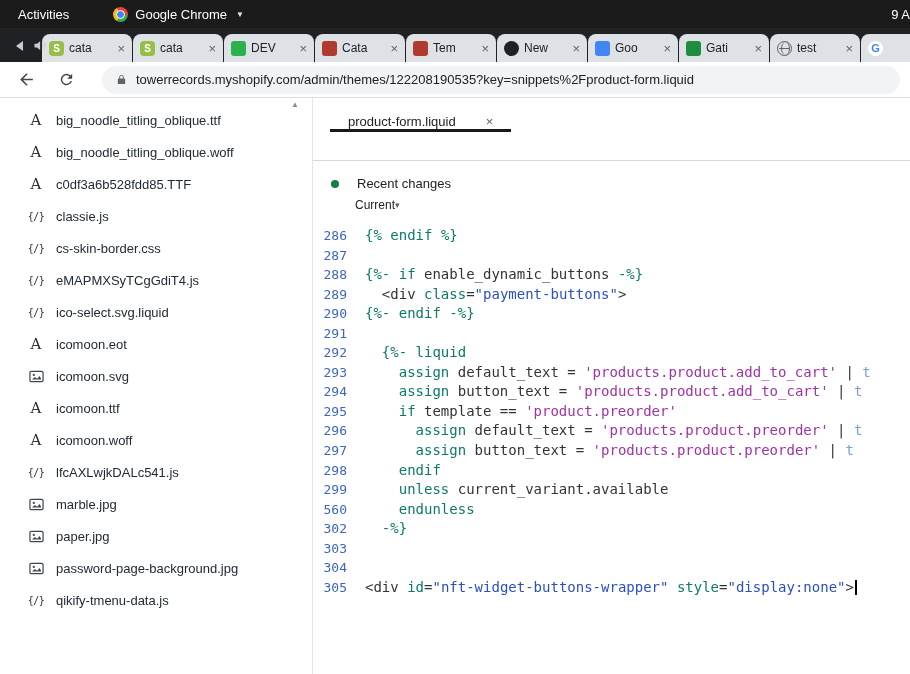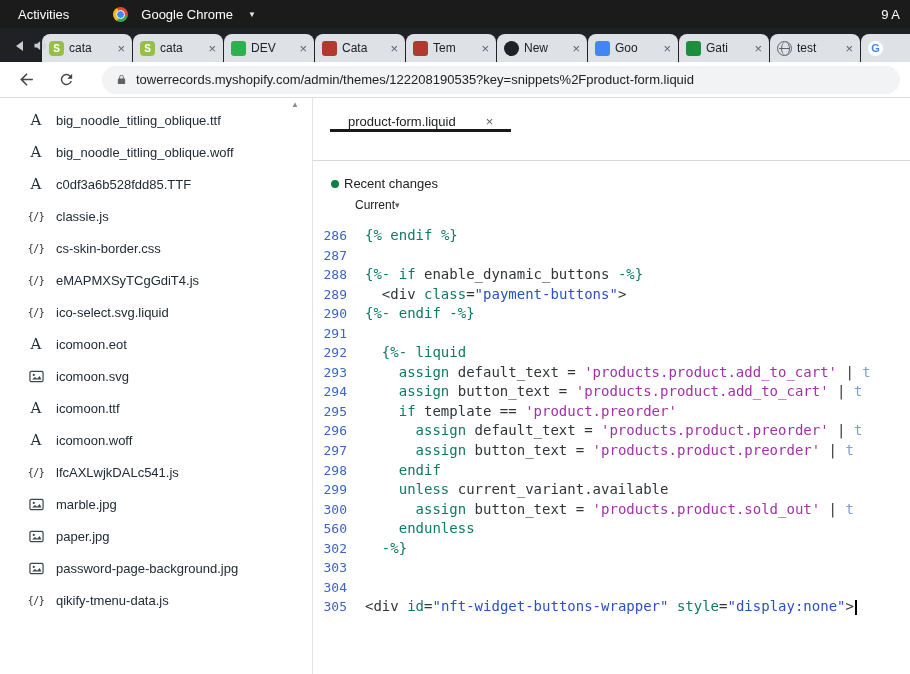--- a/index.html
+++ b/index.html
@@ -2,25 +2,25 @@
 <html><head>
 <meta charset="utf-8">
 <style>
   * { margin:0; padding:0; box-sizing:border-box; }
   html,body { width:910px; height:674px; overflow:hidden; font-family:"Liberation Sans",sans-serif; background:#fff; }
   .screen { width:910px; height:674px; overflow:hidden; display:flex; flex-direction:column; }
 
   
   .sysbar { height:28px; background:#1b1b1b; color:#fff; display:flex; align-items:center; font-size:13px; padding-left:10px; position:relative; flex:none; }
   .activities { padding:0 8px; }
-  .app-ind { display:flex; align-items:center; gap:13px; margin-left:36px; }
+  .app-ind { display:flex; align-items:center; gap:7px; margin-left:36px; }
   .chrome-ic { width:15px; height:15px; border-radius:50%; background:#4285f4; background-image:conic-gradient(from -30deg,#ea4335 0 120deg,#34a853 0 240deg,#fbbc05 0 360deg); position:relative; }
   .chrome-ic::after { content:""; position:absolute; inset:3px; background:#4285f4; border:1.5px solid #fff; border-radius:50%; }
   .caret-sm { font-size:8px; margin-left:2px; color:#e8e8e8; }
-  .clock { position:absolute; right:10px; white-space:nowrap; }
+  .clock { position:absolute; right:0; white-space:nowrap; }
 
   
   .tabstrip { height:34px; background:#202124; position:relative; flex:none; display:flex; align-items:flex-end; padding-left:6px; }
   .strip-icons { position:absolute; left:16px; top:10px; display:flex; gap:9px; align-items:center; }
   .tri-left { width:0; height:0; border-top:5px solid transparent; border-bottom:5px solid transparent; border-right:7px solid #c8cbcf; }
   .tabs { display:flex; margin-left:36px; overflow:hidden; flex:1; }
   .tab { width:90px; height:28px; background:#dee1e6; border-radius:8px 8px 0 0; display:flex; align-items:center; gap:5px; padding:0 7px; margin-right:1px; flex:none; overflow:hidden; }
   .tab-label { font-size:12px; color:#202124; flex:1; overflow:hidden; white-space:nowrap; }
   .tab-close { color:#5f6368; font-size:13px; line-height:1; }
   .fav { width:15px; height:15px; border-radius:3px; flex:none; display:inline-flex; align-items:center; justify-content:center; font-size:11px; font-weight:bold; }
@@ -52,21 +52,21 @@
   .fi-font { font-family:"DejaVu Serif",serif; font-size:15px; }
   .fi-code { font-size:10px; font-family:"DejaVu Sans Mono",monospace; letter-spacing:-0.5px; }
   .fi-image svg { width:15px; height:15px; vertical-align:middle; }
   .scroll-up { position:absolute; top:2px; right:13px; font-size:8px; color:#878d96; }
 
   .editor { flex:1; display:flex; flex-direction:column; overflow:hidden; }
   .editor-tabs { height:63px; border-bottom:1px solid #d6d8da; display:flex; align-items:flex-start; padding-left:17px; flex:none; }
   .etab { display:flex; align-items:center; border-bottom:3px solid #17191b; padding:0 18px; margin-top:16px; font-size:13px; color:#202223; }
   .etab-close { margin-left:30px; color:#5c5f62; font-size:13px; }
   .meta { padding:15px 0 0 18px; height:65px; flex:none; }
-  .meta-row1 { display:flex; align-items:center; gap:5px; font-size:13px; color:#202223; }
+  .meta-row1 { display:flex; align-items:center; gap:18px; font-size:13px; color:#202223; }
   .dot { width:8px; height:8px; border-radius:50%; background:#108043; flex:none; }
   .meta-row2 { margin:7px 0 0 24px; font-size:12px; color:#202223; display:flex; align-items:center; }
   .caret-dn { font-size:9px; color:#5c5f62; }
 
   
   .code { font-family:"DejaVu Sans Mono",monospace; font-size:14px; line-height:19.55px; flex:1; overflow:hidden; }
   .cl { display:flex; }
   .ln { width:34px; text-align:right; color:#3d64c4; flex:none; font-size:13px; }
   .lc { white-space:pre; padding-left:18px; color:#30343a; }
   .tk-lq  { color:#0d7a68; }
@@ -328,24 +328,20 @@
           </div>
           <div class="cl">
             <span class="ln">298</span>
             <span class="lc"><span class="tk-pl">    </span><span class="tk-kw">endif</span></span>
           </div>
           <div class="cl">
             <span class="ln">299</span>
             <span class="lc"><span class="tk-pl">    </span><span class="tk-kw">unless</span><span class="tk-pl"> current_variant.available</span></span>
           </div>
           <div class="cl">
-            <span class="ln">300</span>
-            <span class="lc"><span class="tk-pl">      </span><span class="tk-kw">assign</span><span class="tk-pl"> button_text = </span><span class="tk-str">'products.product.sold_out'</span><span class="tk-pl"> | </span><span class="tk-flt">t</span></span>
-          </div>
-          <div class="cl">
             <span class="ln">560</span>
             <span class="lc"><span class="tk-pl">    </span><span class="tk-kw">endunless</span></span>
           </div>
           <div class="cl">
             <span class="ln">302</span>
             <span class="lc"><span class="tk-pl">  </span><span class="tk-lq">-%}</span></span>
           </div>
           <div class="cl">
             <span class="ln">303</span>
             <span class="lc"></span>

